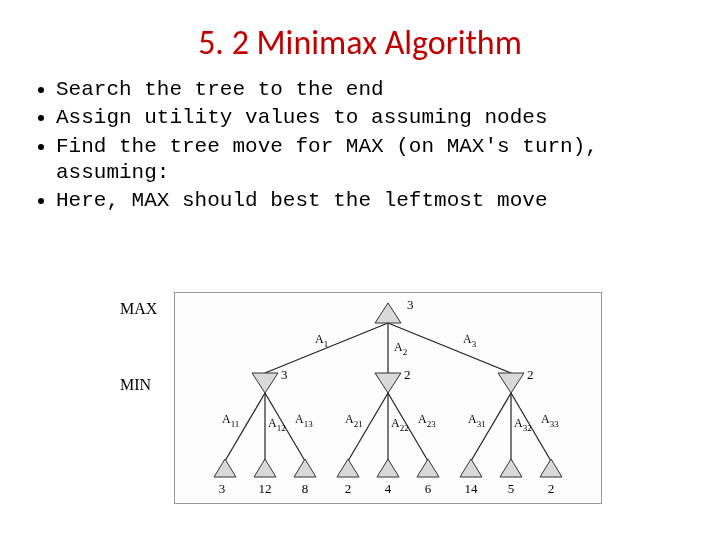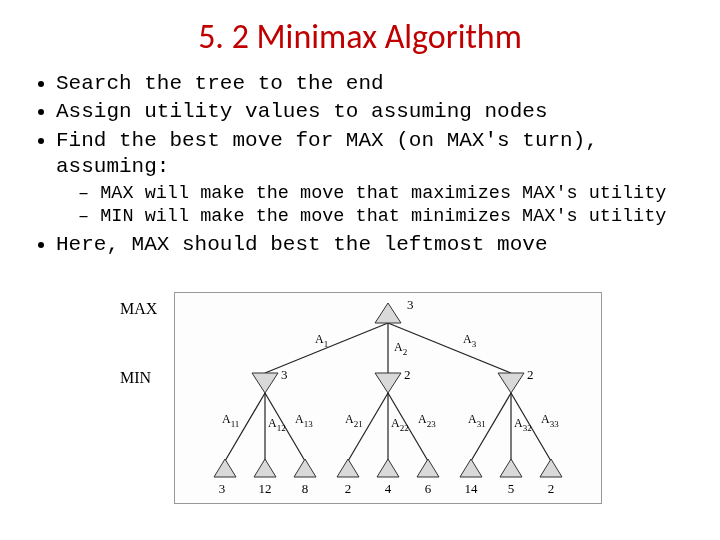--- a/index.html
+++ b/index.html
@@ -8,21 +8,21 @@
     width: 720px;
     height: 540px;
     background: #fff;
     font-family: Calibri, "Segoe UI", Arial, sans-serif;
     color: #000;
   }
   .slide {
     box-sizing: border-box;
     width: 720px;
     height: 540px;
-    padding: 16px 34px 10px 34px;
+    padding: 22px 34px 10px 34px;
     position: relative;
   }
   h1.title {
     margin: 0 0 14px 0;
     text-align: center;
     font-size: 34px;
     font-weight: 400;
     color: #c00000;
   }
   ul.bullets {
@@ -77,32 +77,28 @@
 <body>
 
 <div class="slide">
 
   <h1 class="title">5. 2 Minimax Algorithm</h1>
 
   <ul class="bullets">
     <li>Search the tree to the end</li>
     <li>Assign utility values to assuming nodes</li>
     <li>
-      <span>Find the best move for MAX (on MAX's turn), assuming:</span>
-      <ul class="sub">
-        <li>MAX will make the move that maximizes MAX's utility</li>
-        <li>MIN will make the move that minimizes MAX's utility</li>
-      </ul>
+      <span>Find the tree move for MAX (on MAX's turn), assuming:</span>
     </li>
     <li>Here, MAX should best the leftmost move</li>
   </ul>
 
   <div class="figure">
     <div class="sidelabel" style="left:0; top:8px;">MAX</div>
-    <div class="sidelabel" style="left:0; top:77px;">MIN</div>
+    <div class="sidelabel" style="left:0; top:84px;">MIN</div>
 
     <div class="figbox">
       <svg width="426" height="210" viewBox="0 0 426 210">
 
         <line class="edge" x1="213" y1="30" x2="90" y2="80"></line>
         <line class="edge" x1="213" y1="30" x2="213" y2="80"></line>
         <line class="edge" x1="213" y1="30" x2="336" y2="80"></line>
 
         <line class="edge" x1="90" y1="100" x2="50" y2="168"></line>
         <line class="edge" x1="90" y1="100" x2="90" y2="168"></line>

